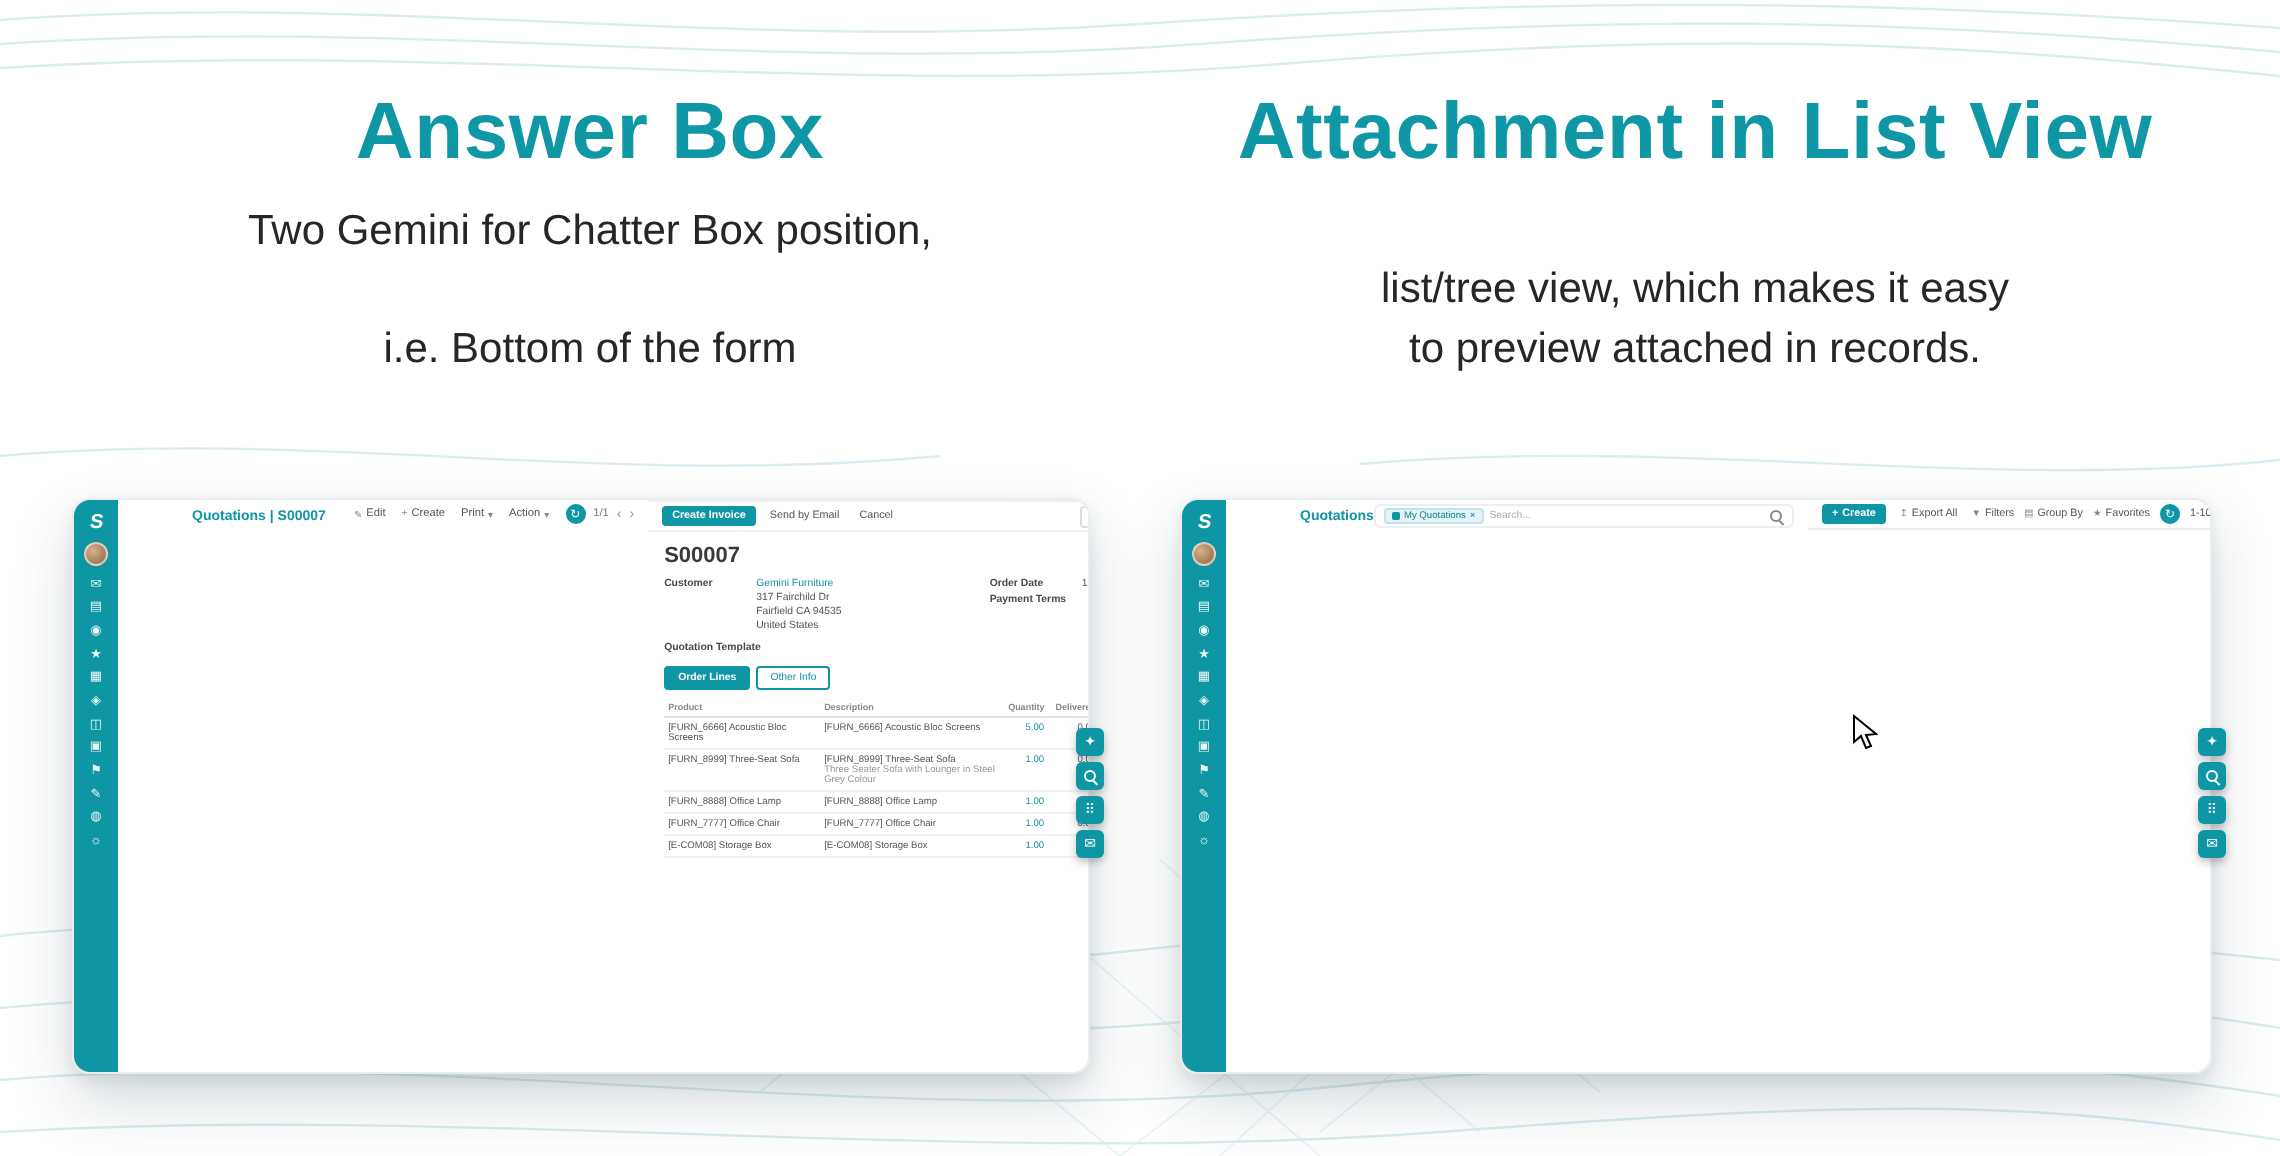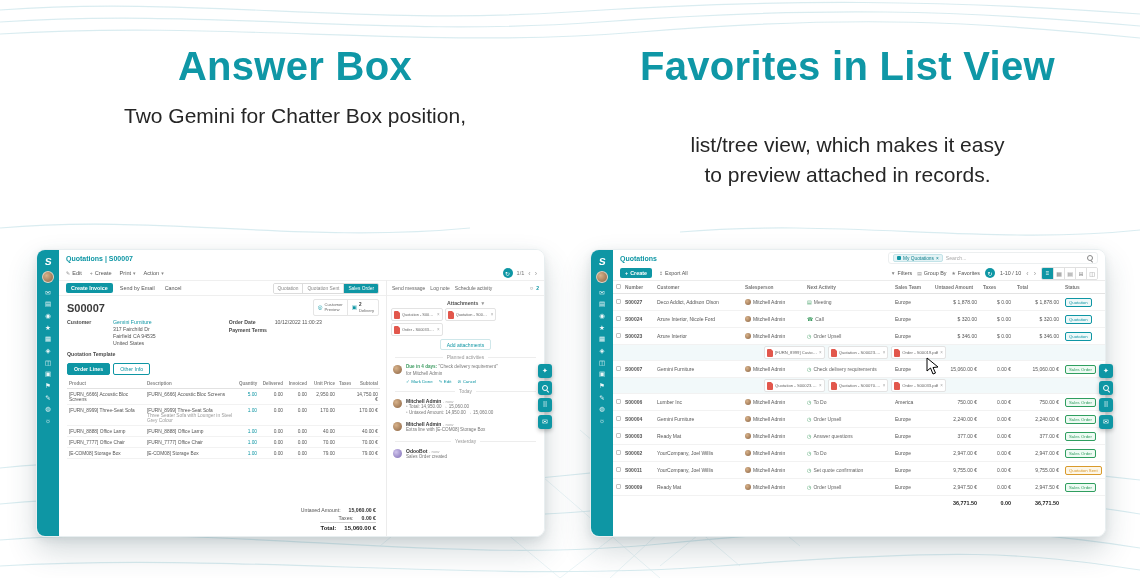--- a/index.html
+++ b/index.html
@@ -18,21 +18,21 @@
               box-shadow:0 14px 30px rgba(40,70,80,.20),0 3px 8px rgba(40,70,80,.10); }
   #card-chatter { left:36px; top:249px; width:509px; height:288px; }
   #card-list { left:590px; top:249px; width:516px; height:288px; }
   .card-clip { position:absolute; inset:0; border-radius:9px; overflow:hidden; display:flex; background:#fff; border:1px solid #e8eef0; }
 
   .sidebar { width:22px; background:#0e96a4; flex-shrink:0; display:flex; flex-direction:column; align-items:center; padding:6px 0 4px; }
   .logo { color:#fff; font-size:10px; font-weight:bold; transform:skewX(-8deg); }
   .avatar { width:12px; height:12px; border-radius:50%; background:radial-gradient(circle at 35% 35%,#d8b28a,#8a6342); margin:4px 0 4px; border:1px solid rgba(255,255,255,.6); }
   .si { color:rgba(255,255,255,.92); font-size:6.5px; line-height:1; margin:2.6px 0; }
 
-  .main { flex:1; min-width:0; display:flex; flex-direction:column; background:#fff; }
+  .main { flex:1; min-width:0; display:flex; flex-direction:row; background:#fff;padding-left:30px; }
   .topbar { height:16px; display:flex; align-items:center; padding:0 7px; }
   .breadcrumb { font-size:7px; font-weight:bold; color:#0e96a4; white-space:nowrap; }
   .toolbar2 { height:14px; display:flex; align-items:center; gap:8px; padding:0 7px; font-size:5.6px; color:#555; }
   .tbtn { display:inline-flex; align-items:center; gap:2px; white-space:nowrap; }
   .ticon { font-size:5px; color:#888; font-style:normal; }
   .pager-area { margin-left:auto; display:flex; align-items:center; gap:4px; color:#777; }
   .sync-btn { width:10px; height:10px; border-radius:50%; background:#0e96a4; color:#fff; font-size:6px; display:flex; align-items:center; justify-content:center; }
   .chev { font-size:7px; color:#999; }
 
   .body-row { flex:1; display:flex; min-height:0; }
@@ -183,25 +183,26 @@
     <path d="M820,436 L660,566"></path>
       <path d="M520,430 L380,546"></path>
   </g>
 </svg>
 
 <section class="hero" id="hero-left">
   <h1>Answer Box</h1>
   <p>
     <span>Two Gemini for Chatter Box position,</span><br>
     <br>
+    <span>i.e. Bottom of the form</span>
   </p>
 </section>
 
 <section class="hero" id="hero-right">
-  <h1>Favorites in List View</h1>
+  <h1>Attachment in List View</h1>
   <p>
     <br>
     <span>list/tree view, which makes it easy</span><br>
     <span>to preview attached in records.</span>
   </p>
 </section>
 
 <div class="app-card" id="card-chatter">
   <div class="card-clip">
     <aside class="sidebar">

